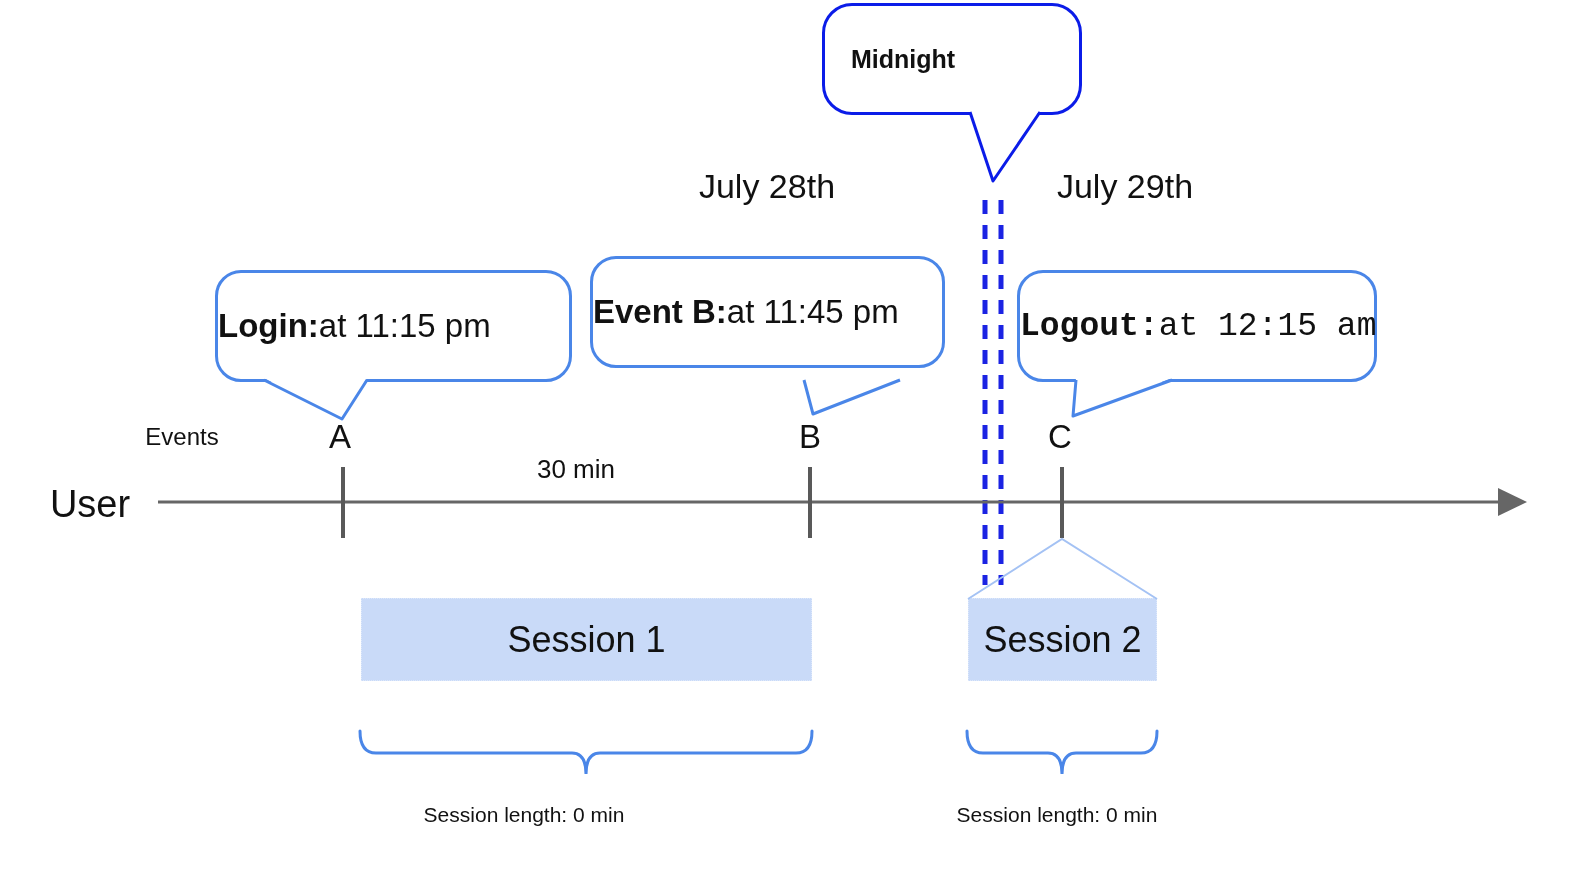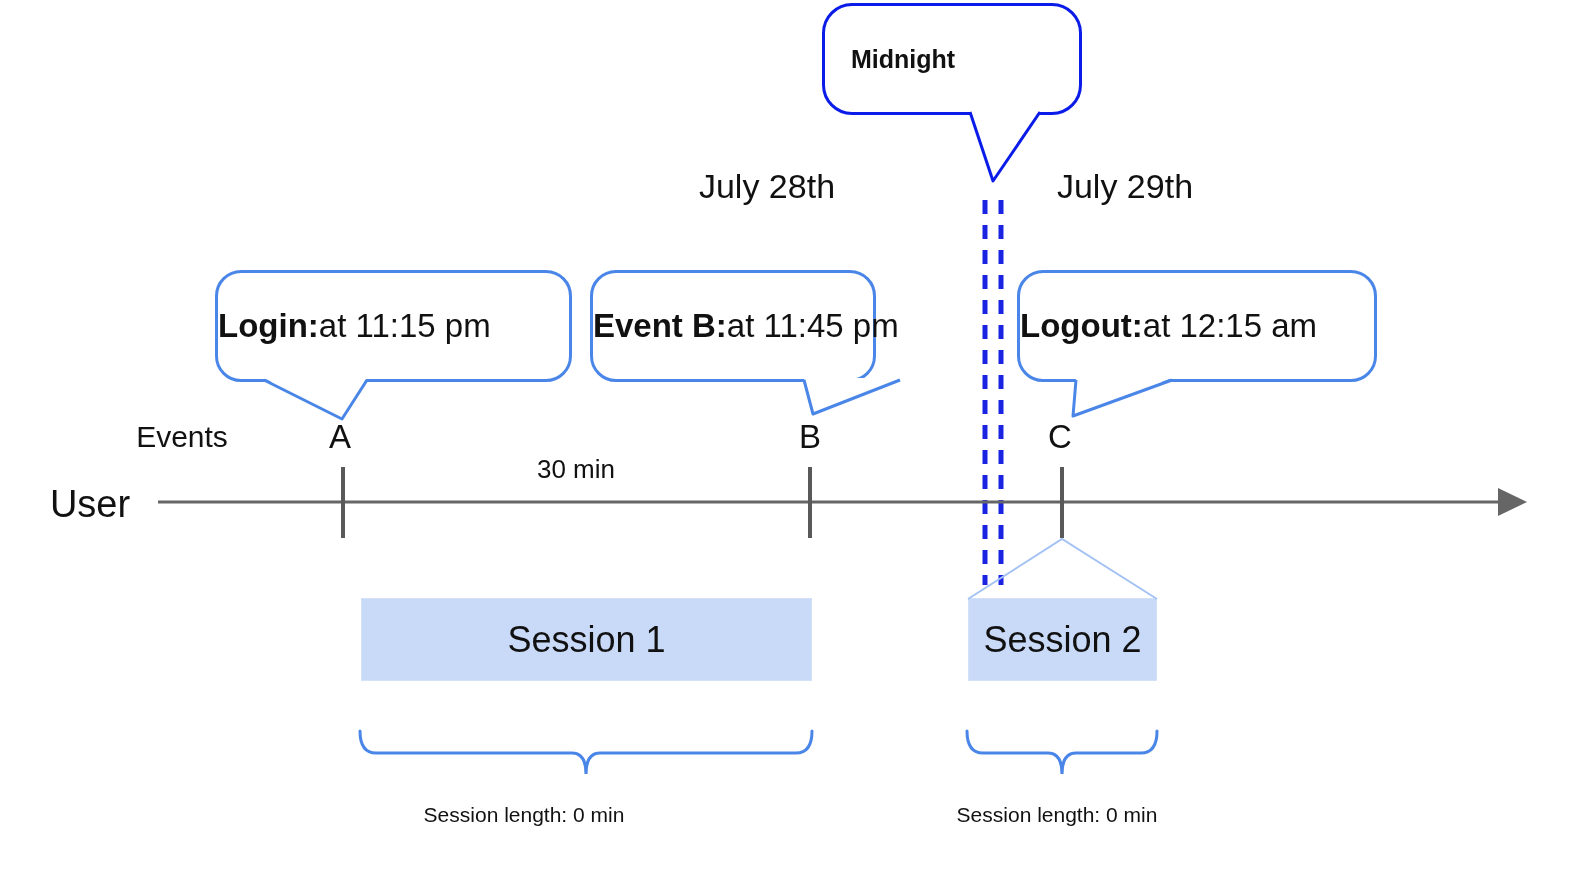--- a/index.html
+++ b/index.html
@@ -25,21 +25,21 @@
   }
   .callout .bold{font-weight:bold;}
   .callout.midnight{
     border-color:var(--midnight-border);border-radius:30px;
     justify-content:flex-start;padding-left:26px;font-size:25px;font-weight:bold;
   }
   .date-label{
     position:absolute;transform:translate(-50%,-50%);
     font-size:34px;white-space:nowrap;
   }
-  .axis-label{position:absolute;transform:translate(-50%,-50%);font-size:30px;white-space:nowrap;}
+  .axis-label{position:absolute;transform:translate(-50%,-50%);font-size:24px;white-space:nowrap;}
   .user-label{position:absolute;transform:translate(-50%,-50%);font-size:38px;white-space:nowrap;}
   .interval-label{position:absolute;transform:translate(-50%,-50%);font-size:26px;white-space:nowrap;}
   .marker-letter{position:absolute;transform:translate(-50%,-50%);font-size:33px;}
   .session-bar{
     position:absolute;box-sizing:border-box;background:var(--session-fill);
     border:1px dotted #dde8fb;
     display:flex;align-items:center;justify-content:center;font-size:36px;
   }
   .length-label{position:absolute;transform:translate(-50%,-50%);font-size:21px;white-space:nowrap;margin-left:12px;}
   svg.overlay{position:absolute;left:0;top:0;pointer-events:none;}
@@ -54,26 +54,26 @@
   </div>
 
   <div class="date-label" style="left:767px;top:186px;">July 28th</div>
   <div class="date-label" style="left:1125px;top:186px;">July 29th</div>
 
   <div class="callout" style="left:215px;top:270px;width:357px;height:112px;">
     <span class="bold">Login:</span>
       <span> at 11:15 pm</span>
   </div>
 
-  <div class="callout" style="left:590px;top:270px;width:286px;height:112px;">
+  <div class="callout" style="left:590px;top:256px;width:355px;height:112px;">
     <span class="bold">Event B:</span>
       <span> at 11:45 pm</span>
   </div>
 
-  <div class="callout" style="left:1017px;top:270px;width:360px;height:112px;">
+  <div class="callout" style="left:1017px;top:270px;width:360px;height:112px;font-family:Liberation Mono, monospace;">
     <span class="bold">Logout:</span>
       <span> at 12:15 am</span>
   </div>
 
   <div class="axis-label" style="left:182px;top:437px;">Events</div>
   <div class="user-label" style="left:90px;top:504px;">User</div>
   <div class="interval-label" style="left:576px;top:469px;">30 min</div>
 
   <div class="marker-letter" style="left:340px;top:437px;">A</div>
   <div class="marker-letter" style="left:810px;top:437px;">B</div>

